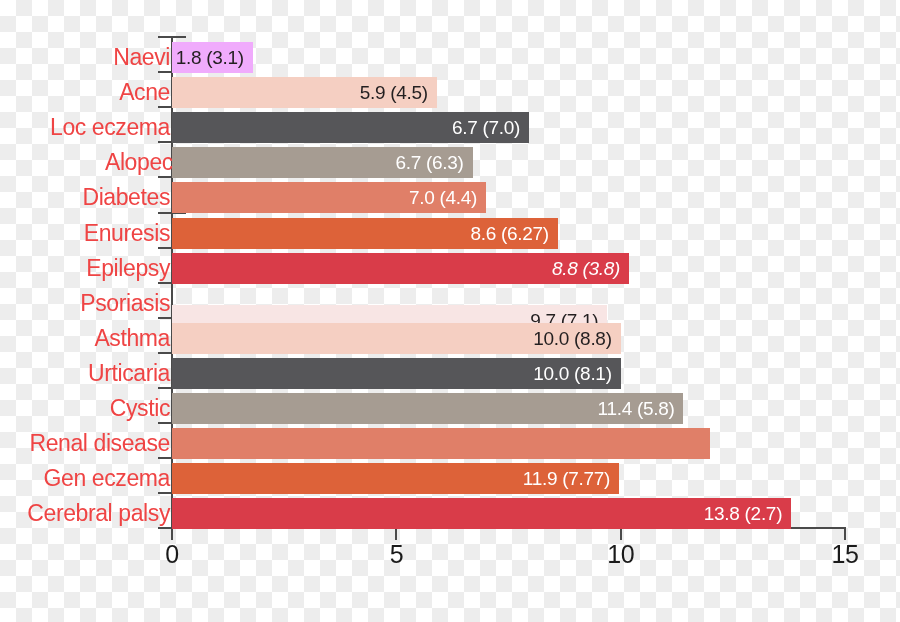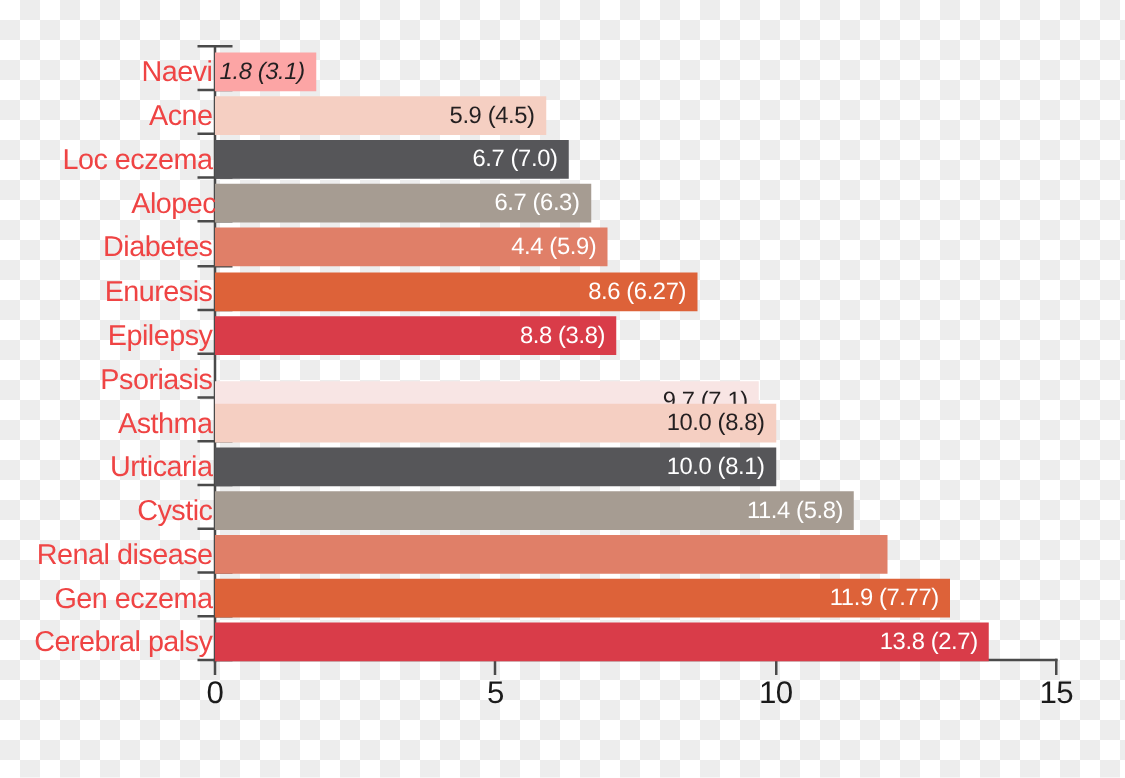--- a/index.html
+++ b/index.html
@@ -153,57 +153,57 @@
     <div id="x-tick-labels">
         <div class="x-tick-label" style="left: 172px;">0</div>
         <div class="x-tick-label" style="left: 396.333px;">5</div>
         <div class="x-tick-label" style="left: 620.667px;">10</div>
         <div class="x-tick-label" style="left: 845px;">15</div>
       </div>
 
     <div id="rows">
         <div class="row" style="top: 42px; width: 900px;">
           <div class="cat-label">Naevi</div>
-          <div class="bar" style="width: 80.76px; height: 31px; background: #fca5a5; font-style: italic;">
+          <div class="bar" style="width: 80.76px; height: 31px; background: #f0abfc;">
             <div class="bar-label lab-dark">1.8 (3.1)</div>
           </div>
         </div>
         <div class="row" style="top: 77.1px; width: 900px;">
           <div class="cat-label">Acne</div>
           <div class="bar" style="width: 264.713px; height: 31px; background: rgb(245, 207, 194);">
             <div class="bar-label lab-dark">5.9 (4.5)</div>
           </div>
         </div>
         <div class="row" style="top: 112.2px; width: 900px;">
           <div class="cat-label">Loc eczema</div>
-          <div class="bar" style="width: 283px; height: 31px; background: rgb(86, 86, 89);">
+          <div class="bar" style="width: 357px; height: 31px; background: rgb(86, 86, 89);">
             <div class="bar-label lab-light">6.7 (7.0)</div>
           </div>
         </div>
         <div class="row" style="top: 147.3px; width: 900px; padding-left: 20px;">
           <div class="cat-label">Alopecia</div>
           <div class="bar" style="width: 300.607px; height: 31px; background: rgb(166, 156, 146);">
             <div class="bar-label lab-light">6.7 (6.3)</div>
           </div>
         </div>
         <div class="row" style="top: 182.4px; width: 900px;">
           <div class="cat-label">Diabetes</div>
           <div class="bar" style="width: 314.067px; height: 31px; background: rgb(224, 127, 104);">
-            <div class="bar-label lab-light">4.4 (5.9)</div>
+            <div class="bar-label lab-light">7.0 (4.4)</div>
           </div>
         </div>
         <div class="row" style="top: 217.5px; width: 900px;">
           <div class="cat-label">Enuresis</div>
           <div class="bar" style="width: 385.853px; height: 31px; background: rgb(221, 98, 57);">
             <div class="bar-label lab-light">8.6 (6.27)</div>
           </div>
         </div>
         <div class="row" style="top: 252.6px; width: 900px;">
           <div class="cat-label">Epilepsy</div>
-          <div class="bar" style="width: 321px; height: 31px; background: rgb(217, 60, 73);">
+          <div class="bar" style="width: 457px; height: 31px; background: rgb(217, 60, 73); font-style: italic;">
             <div class="bar-label lab-light">8.8 (3.8)</div>
           </div>
         </div>
         <div class="row" style="top: 287.7px; width: 900px;">
           <div class="cat-label">Psoriasis</div>
           <div class="bar" style="width: 435.207px; height: 31px; background: rgb(248, 229, 228); margin-top: 17px;">
             <div class="bar-label lab-dark">9.7 (7.1)</div>
           </div>
         </div>
         <div class="row" style="top: 322.8px; width: 900px;">
@@ -223,21 +223,21 @@
           <div class="bar" style="width: 511.48px; height: 31px; background: rgb(166, 156, 146);">
             <div class="bar-label lab-light">11.4 (5.8)</div>
           </div>
         </div>
         <div class="row" style="top: 428.1px; width: 900px;">
           <div class="cat-label">Renal disease</div>
           <div class="bar" style="width: 538.4px; height: 31px; background: rgb(224, 127, 104);"></div>
         </div>
         <div class="row" style="top: 463.2px; width: 900px;">
           <div class="cat-label">Gen eczema</div>
-          <div class="bar" style="width: 588px; height: 31px; background: rgb(221, 98, 57);">
+          <div class="bar" style="width: 447px; height: 31px; background: rgb(221, 98, 57);">
             <div class="bar-label lab-light">11.9 (7.77)</div>
           </div>
         </div>
         <div class="row" style="top: 498.3px; width: 900px;">
           <div class="cat-label">Cerebral palsy</div>
           <div class="bar" style="width: 619.16px; height: 31px; background: rgb(217, 60, 73);">
             <div class="bar-label lab-light">13.8 (2.7)</div>
           </div>
         </div>
       </div>

